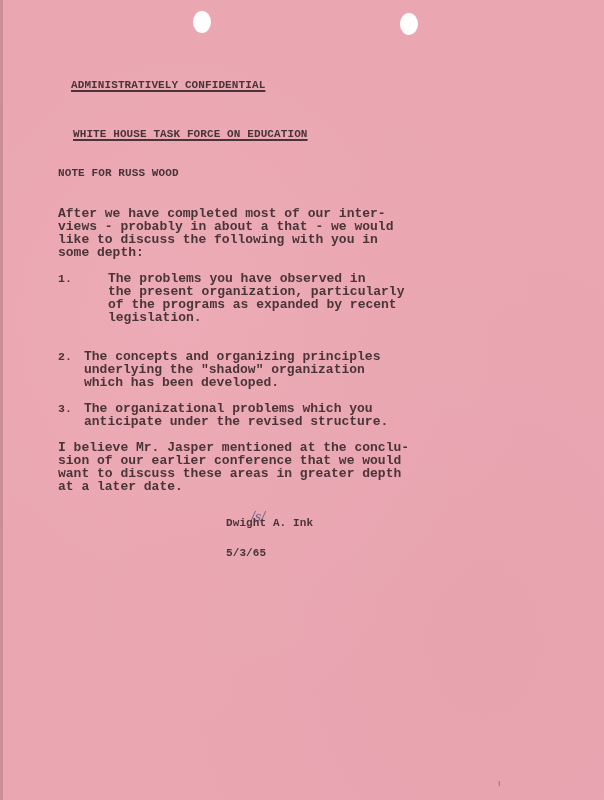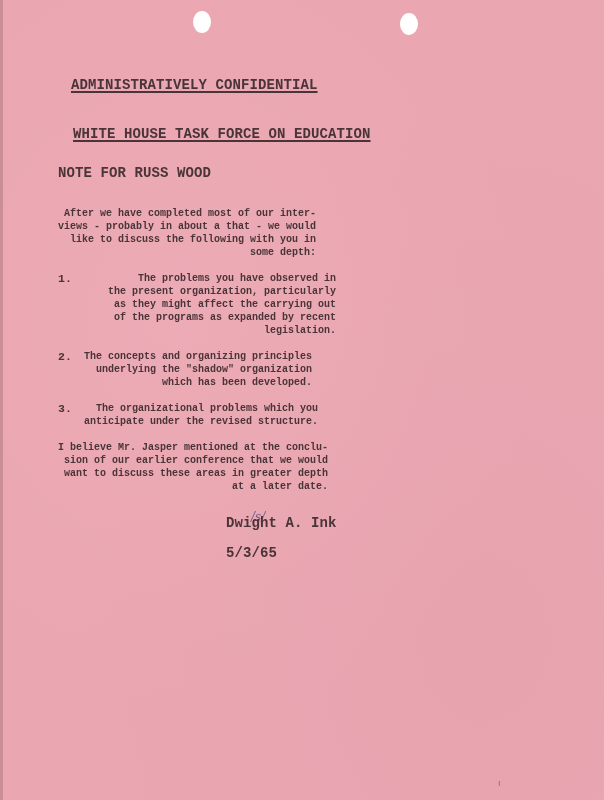--- a/index.html
+++ b/index.html
@@ -25,22 +25,22 @@
     position: absolute; width: 18px; height: 22px; border-radius: 50%;
     background: #ffffff;
   }
   .hole-1 { left: 193px; top: 11px; }
   .hole-2 { left: 400px; top: 13px; }
   .line {
     position: absolute; font-size: 12px; font-weight: bold;
     line-height: 13px; white-space: pre; letter-spacing: 0.1px;
   }
   .u { text-decoration: underline; text-decoration-thickness: 1.5px; text-underline-offset: 2px; }
-  .stamp { font-size: 14px; }
-  .para { position: absolute; font-size: 10px; font-weight: bold; line-height: 13px; text-align: right; }
+  .stamp { font-size: 11px; }
+  .para { position: absolute; font-size: 13px; font-weight: bold; line-height: 13px; }
   .para div { white-space: pre; }
   .num { position: absolute; font-size: 11.5px; font-weight: bold; line-height: 13px; }
   .handwritten {
     position: absolute; font-family: "DejaVu Serif", serif; font-style: italic;
     font-size: 12px; color: #6f5f8a; font-weight: normal;
   }
   .mark { position: absolute; font-size: 9px; color: #8a6b72; font-family: "DejaVu Sans", sans-serif; }
 </style>
 </head>
 <body>
@@ -60,21 +60,20 @@
     <div>After we have completed most of our inter-</div>
     <div>views - probably in about a that - we would</div>
     <div>like to discuss the following with you in</div>
     <div>some depth:</div>
   </div>
 
   <div class="num" style="left:58px; top:272px;">1.</div>
   <div class="para" style="left:84px; top:272px;margin-left:24px;">
     <div>The problems you have observed in</div>
     <div>the present organization, particularly</div>
-    <div>as they might affect the carrying out</div>
     <div>of the programs as expanded by recent</div>
     <div>legislation.</div>
   </div>
 
   <div class="num" style="left:58px; top:350px;">2.</div>
   <div class="para" style="left:84px; top:350px;">
     <div>The concepts and organizing principles</div>
     <div>underlying the "shadow" organization</div>
     <div>which has been developed.</div>
   </div>

